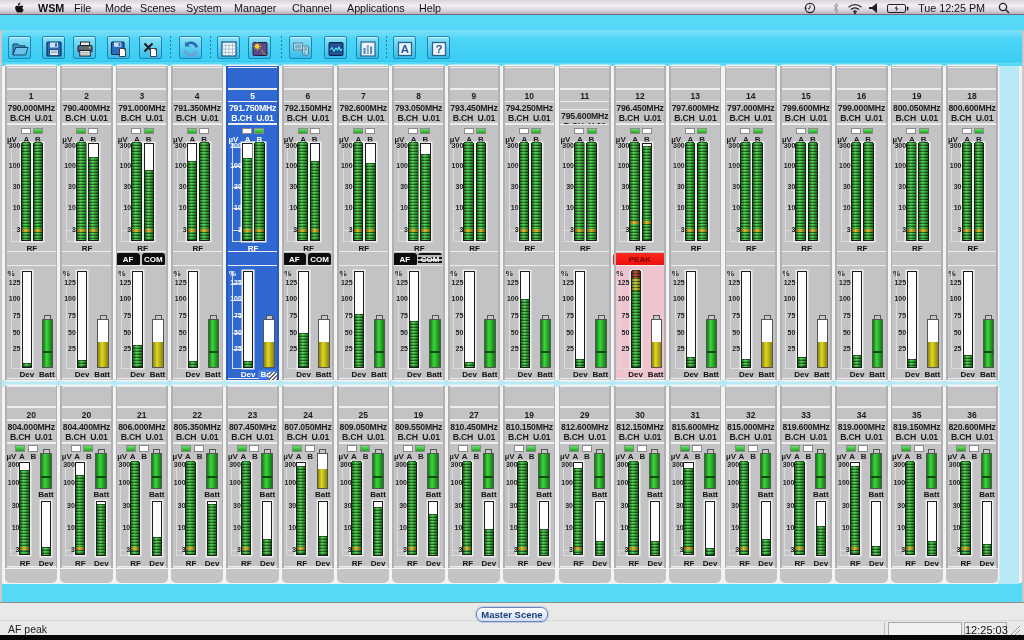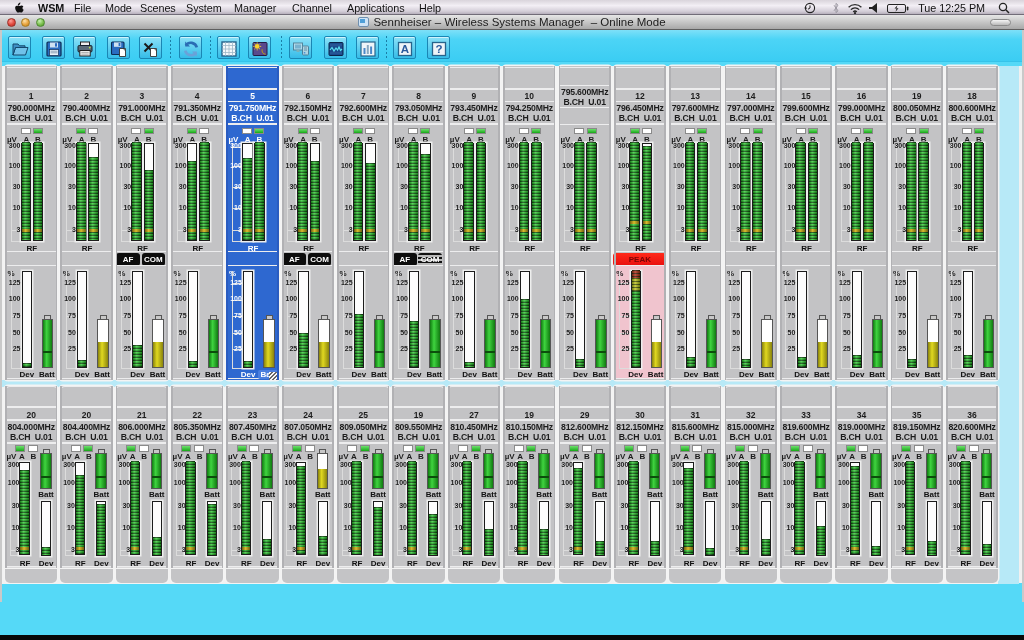--- a/index.html
+++ b/index.html
@@ -102,30 +102,20 @@
       </svg>
 <svg style="position:absolute;right:115px;top:3.5px" width="22" height="9" viewBox="0 0 22 9">
         <rect x="0.5" y="0.5" width="18" height="8" rx="1.5" fill="none" stroke="#222" stroke-width="1"></rect>
         <rect x="19.8" y="2.5" width="1.6" height="4" rx="0.8" fill="#222"></rect>
         <path fill="#222" d="M10.5 1.2 7.5 4.6 9.5 4.6 8.5 7.8 11.5 4.2 9.5 4.2z"></path>
       </svg>
 <svg style="position:absolute;right:14px;top:2px" width="12" height="12" viewBox="0 0 12 12">
         <circle cx="5" cy="5" r="3.6" fill="none" stroke="#222" stroke-width="1.3"></circle>
         <path d="M7.8 7.8 11 11" stroke="#222" stroke-width="1.5"></path>
       </svg>
-</div>
-<div id="titlebar">
-<div class="tl" style="left:6.8px;background:radial-gradient(circle at 38% 28%,#ff9f98,#e0483c 55%,#aa2e26);border:0.5px solid #9c2f28"></div>
-<div class="tl" style="left:20.8px;background:radial-gradient(circle at 38% 28%,#ffe2a8,#e8a33c 55%,#b87b1e);border:0.5px solid #a87c22"></div>
-<div class="tl" style="left:35.5px;background:radial-gradient(circle at 38% 28%,#c8f0b4,#7cbf4e 55%,#4c8f2e);border:0.5px solid #4c8a30"></div>
-<div id="wtitle"><svg width="11" height="10" viewBox="0 0 11 10" style="vertical-align:-1px;margin-right:4px">
-          <rect x="0.5" y="0.5" width="10" height="9" rx="1.5" fill="#cfe4f7" stroke="#6f8fae"></rect>
-          <rect x="2" y="2" width="5" height="4" fill="#4f9fd8"></rect>
-        </svg>Sennheiser – Wireless Systems Manager&nbsp; – Online Mode</div>
-<div style="position:absolute;right:13px;top:3.5px;width:21px;height:7.5px;border-radius:4px;background:linear-gradient(180deg,#f5f5f5,#b9b9b9);border:1px solid #8a8a8a"></div>
 </div>
 <div id="toolbar"></div>
 <div class="tbtn" style="left:7.5px">
       <svg width="20" height="20" viewBox="0 0 20 20">
         <path d="M3 16 5.5 8.5 18 8.5 15.5 16z" fill="#6fc2ea" stroke="#14486c" stroke-width="1"></path>
         <path d="M3 16 3 5 8 5 9.5 6.8 15 6.8 15 8.5 5.5 8.5 3 16" fill="#3f8fc4" stroke="#14486c" stroke-width="1"></path>
       </svg>
     </div>
     <div class="tbtn" style="left:41.5px">
       <svg width="20" height="20" viewBox="0 0 20 20">
@@ -844,21 +834,21 @@
           <div style="position:absolute;left:0;right:0;top:66%;height:2px;background:#0c4d0c"></div>
         </div>
         <div class="lbl" style="left:8.8px;top:303.5px;width:26px">Dev</div>
         <div class="lbl" style="left:31.8px;top:303.5px;width:20px">Batt</div>
       </div>
       <div class="strip" style="left:558.5px;top:4px;height:313.5px">
         <div class="edge" style="left:0"></div>
         <div class="edge" style="right:0"></div>
         <div class="bx" style="top:1.5px;height:20.5px"></div>
         <div class="bx num" style="top:23.5px;height:11px">11</div>
-        <div class="bx frq" style="top:20px;height:21px">
+        <div class="bx frq" style="top:44px;height:21px">
           <div>795.600MHz</div>
           <div>B.CH&nbsp;&nbsp;U.01</div>
         </div>
         <div class="bx" style="top:58.5px;height:126.5px"></div>
         <div class="ind" style="left:15.8px;top:61.5px;background:#fff"></div>
         <div class="ind" style="left:28px;top:61.5px;background:linear-gradient(180deg,#6fe06f,#17a817)"></div>
         <div class="sl" style="left:2px;top:69.0px;width:13px;text-align:left">µV</div>
         <div class="sl" style="left:14.8px;top:69.0px;width:13px">A</div>
         <div class="sl" style="left:26.5px;top:69.0px;width:13px">B</div>
         <div class="lad" style="left:5.5px;top:76.5px;height:98px"></div>
@@ -2120,16 +2110,35 @@
       <div class="foot" style="left:558.5px;top:507px"></div>
       <div class="foot" style="left:613.85px;top:507px"></div>
       <div class="foot" style="left:669.2px;top:507px"></div>
       <div class="foot" style="left:724.5500000000001px;top:507px"></div>
       <div class="foot" style="left:779.9px;top:507px"></div>
       <div class="foot" style="left:835.25px;top:507px"></div>
       <div class="foot" style="left:890.6px;top:507px"></div>
       <div class="foot" style="left:945.95px;top:507px"></div>
 </div>
 <div id="band"></div>
+<div id="bottom">
+ <div style="position:absolute;left:0;top:16.5px;width:1024px;height:1px;background:#d8d8d6"></div>
+      <div id="msbtn">Master Scene</div>
+ <div style="position:absolute;left:8px;top:20px;font-size:10.5px;color:#222">AF peak</div>
+ <div style="position:absolute;left:884px;top:19px;width:1px;height:14px;background:#bdbdbd"></div>
+ <div style="position:absolute;left:888px;top:19px;width:74px;height:14px;background:#f2f2f0;border:1px solid #a8a8a8;border-bottom-color:#d8d8d8"></div>
+ <div style="position:absolute;left:964px;top:18.5px;width:43px;height:15px;background:#ededeb;border:1px solid #a8a8a8;font-size:11px;color:#111;text-align:center;line-height:14px">12:25:03</div>
+ <svg style="position:absolute;left:1008px;top:20px" width="13" height="13" viewBox="0 0 13 13">
+        <g stroke="#909090" stroke-width="1">
+          <path d="M12 3 3 12"></path>
+          <path d="M12 7 7 12"></path>
+          <path d="M12 11 11 12"></path>
+        </g>
+        <g stroke="#fdfdfd" stroke-width="1">
+          <path d="M12 4 4 12"></path>
+          <path d="M12 8 8 12"></path>
+        </g>
+      </svg>
+</div>
 <div style="position:absolute;left:0;top:30px;width:2px;height:572px;background:#c9c9c9"></div>
     <div style="position:absolute;right:0;top:30px;width:2.5px;height:572px;background:#c9c9c9"></div>
     <div style="position:absolute;left:1018.5px;top:66px;width:3px;height:517px;background:#f0f0f0"></div>
     <div id="blackbar"></div>
 </div>
 </body></html>

